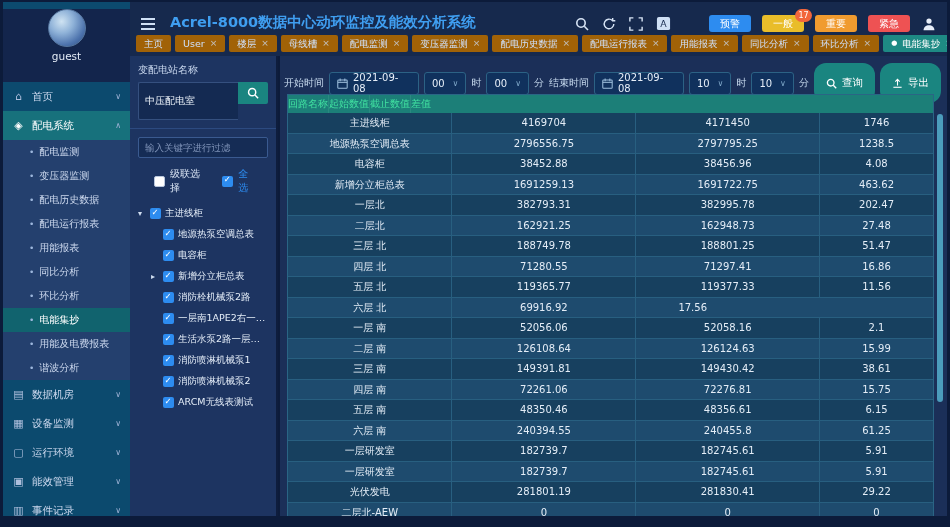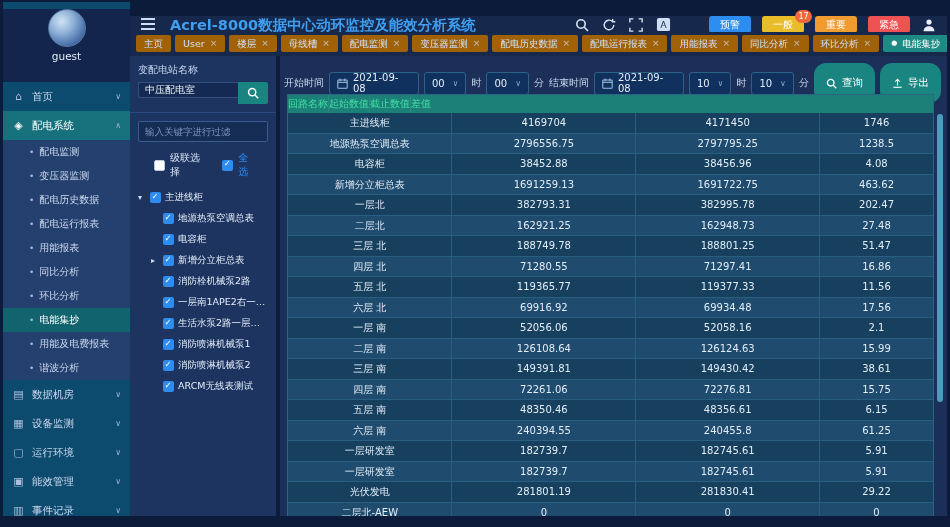--- a/index.html
+++ b/index.html
@@ -1,20 +1,20 @@
 <!DOCTYPE html>
 <html><head>
 <meta charset="utf-8">
 <style>
   html,body{margin:0;padding:0;background:#060d20;}
   #app{position:relative;width:950px;height:527px;background:#0c1b3a;overflow:hidden;
        font-family:"DejaVu Sans",sans-serif;-webkit-font-smoothing:antialiased;}
   
-  .topbar{position:absolute;left:130px;top:16px;right:3px;height:30px;background:#16294d;
-          display:flex;align-items:flex-start;padding:0 10px;box-sizing:border-box;gap:10px;}
+  .topbar{position:absolute;left:130px;top:2px;right:3px;height:30px;background:#16294d;
+          display:flex;align-items:flex-end;padding:0 10px;box-sizing:border-box;gap:10px;}
   .app-title{color:#3f9ef0;font-size:14.5px;font-weight:bold;margin:0 4px;white-space:nowrap;}
   .tb-right{margin-left:auto;display:flex;align-items:center;gap:11px;}
   .tb-ico{width:16px;height:16px;display:inline-flex;align-items:center;justify-content:center;cursor:pointer;}
   .alarm-btn{position:relative;border:none;color:#fff;font-size:10px;height:17px;line-height:17px;
              padding:0 11px;border-radius:3px;cursor:pointer;font-family:inherit;}
   .badge{position:absolute;top:-6px;right:-8px;background:#f2663c;color:#fff;font-size:8px;
          min-width:13px;height:13px;line-height:13px;border-radius:7px;padding:0 2px;}
   .badge:empty{display:none;}
   
   .tabbar{position:absolute;left:130px;top:32px;right:3px;height:24px;background:#16294d;
@@ -41,21 +41,21 @@
   .mi-label{white-space:nowrap;overflow:hidden;}
   .mi-chev{margin-left:auto;font-size:8px;color:#9fb3d6;}
   .menu-item.t-sub{height:24px;padding:0 6px 0 26px;background:#24406e;font-size:10px;}
   .menu-item.t-sub::before{content:"•";color:#9db7dd;margin-right:5px;font-size:9px;}
   .menu-item.t-sub.active{background:#11636e;color:#fff;}
   
   .station{position:absolute;left:130px;top:56px;width:148px;bottom:11px;background:#1d3461;
            border-right:2px solid #0e1d3d;box-sizing:border-box;padding:7px 8px;overflow:hidden;}
   .st-label{color:#c9d8ef;font-size:10px;margin-bottom:5px;}
   .st-row{display:flex;}
-  .st-input{flex:1;height:16px;background:#142a52;border:1px solid #35507f;border-right:none;
+  .st-input{flex:1;height:38px;background:#142a52;border:1px solid #35507f;border-right:none;
             border-radius:2px 0 0 2px;color:#eef4fb;font-size:10px;padding:0 6px;box-sizing:border-box;
             font-family:inherit;min-width:0;}
   .st-search-btn{width:30px;height:22px;background:#1a8580;border:none;border-radius:0 2px 2px 0;
                  display:flex;align-items:center;justify-content:center;cursor:pointer;}
   .st-divider{height:1px;background:#2c4a80;margin:8px -8px 7px;}
   .filter-input{width:100%;height:21px;background:#16declared2e57;background:#152c55;border:1px solid #3a5a90;
             border-radius:2px;color:#e8f0fa;font-size:9.5px;padding:0 6px;box-sizing:border-box;font-family:inherit;}
   .filter-input::placeholder{color:#7f93b8;}
   .cb-row{display:flex;align-items:center;gap:5px;margin:9px 16px 8px;font-size:10px;color:#dbe6f5;}
   .cb{width:11px;height:11px;border-radius:2px;flex:0 0 11px;position:relative;cursor:pointer;}
@@ -561,21 +561,20 @@
           <div class="tr">
             <div class="td c0">五层 北</div>
             <div class="td c1">119365.77</div>
             <div class="td c2">119377.33</div>
             <div class="td c3">11.56</div>
           </div>
 
           <div class="tr">
             <div class="td c0">六层 北</div>
             <div class="td c1">69916.92</div>
-            <div class="td c2">69934.48</div>
             <div class="td c3">17.56</div>
           </div>
 
           <div class="tr">
             <div class="td c0">一层 南</div>
             <div class="td c1">52056.06</div>
             <div class="td c2">52058.16</div>
             <div class="td c3">2.1</div>
           </div>
 

